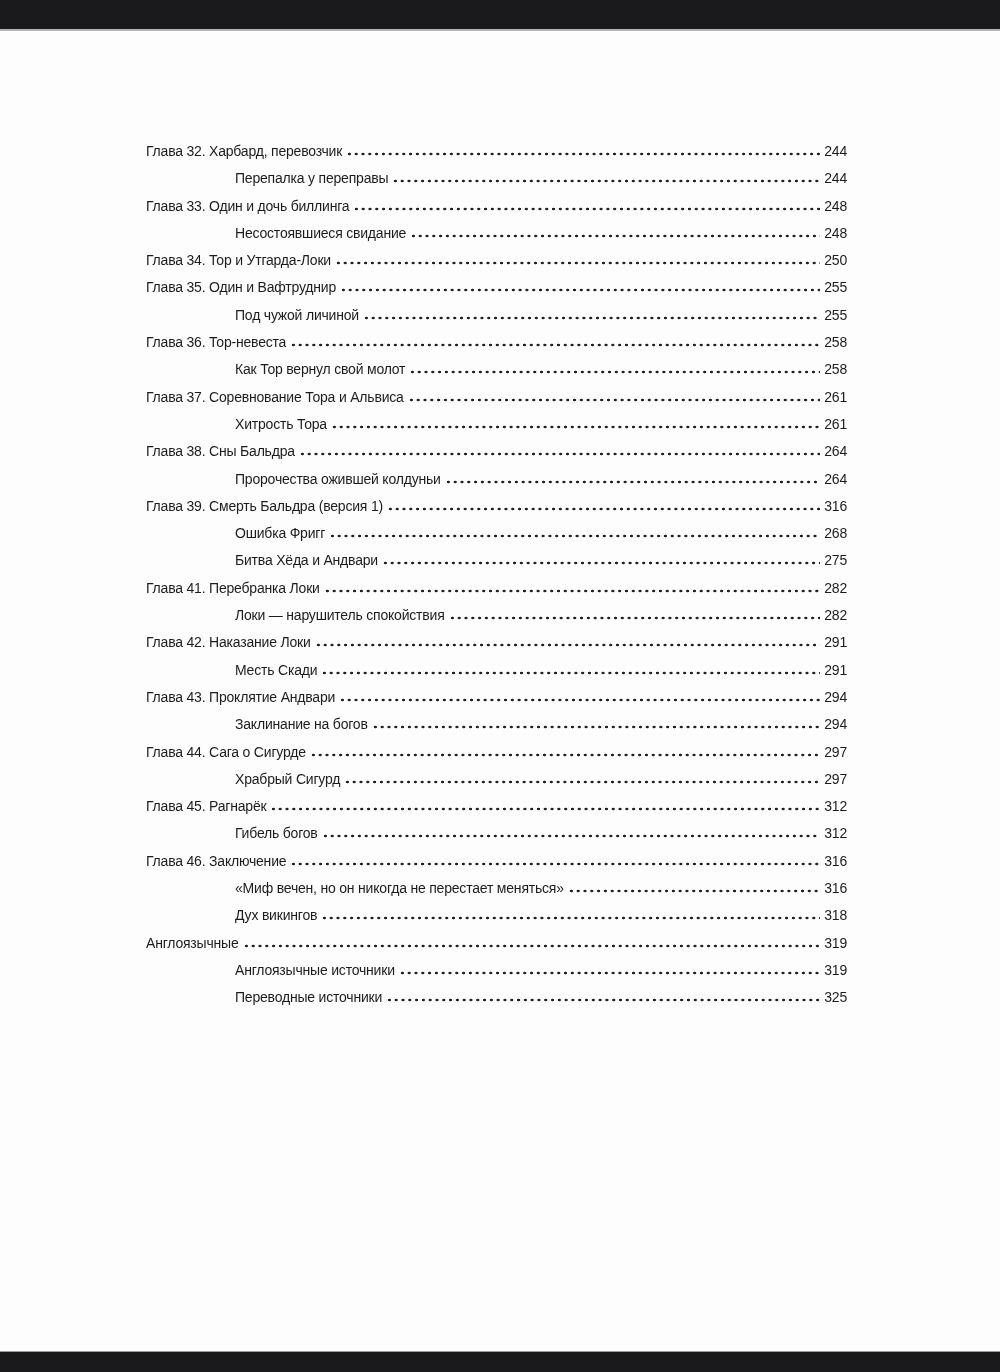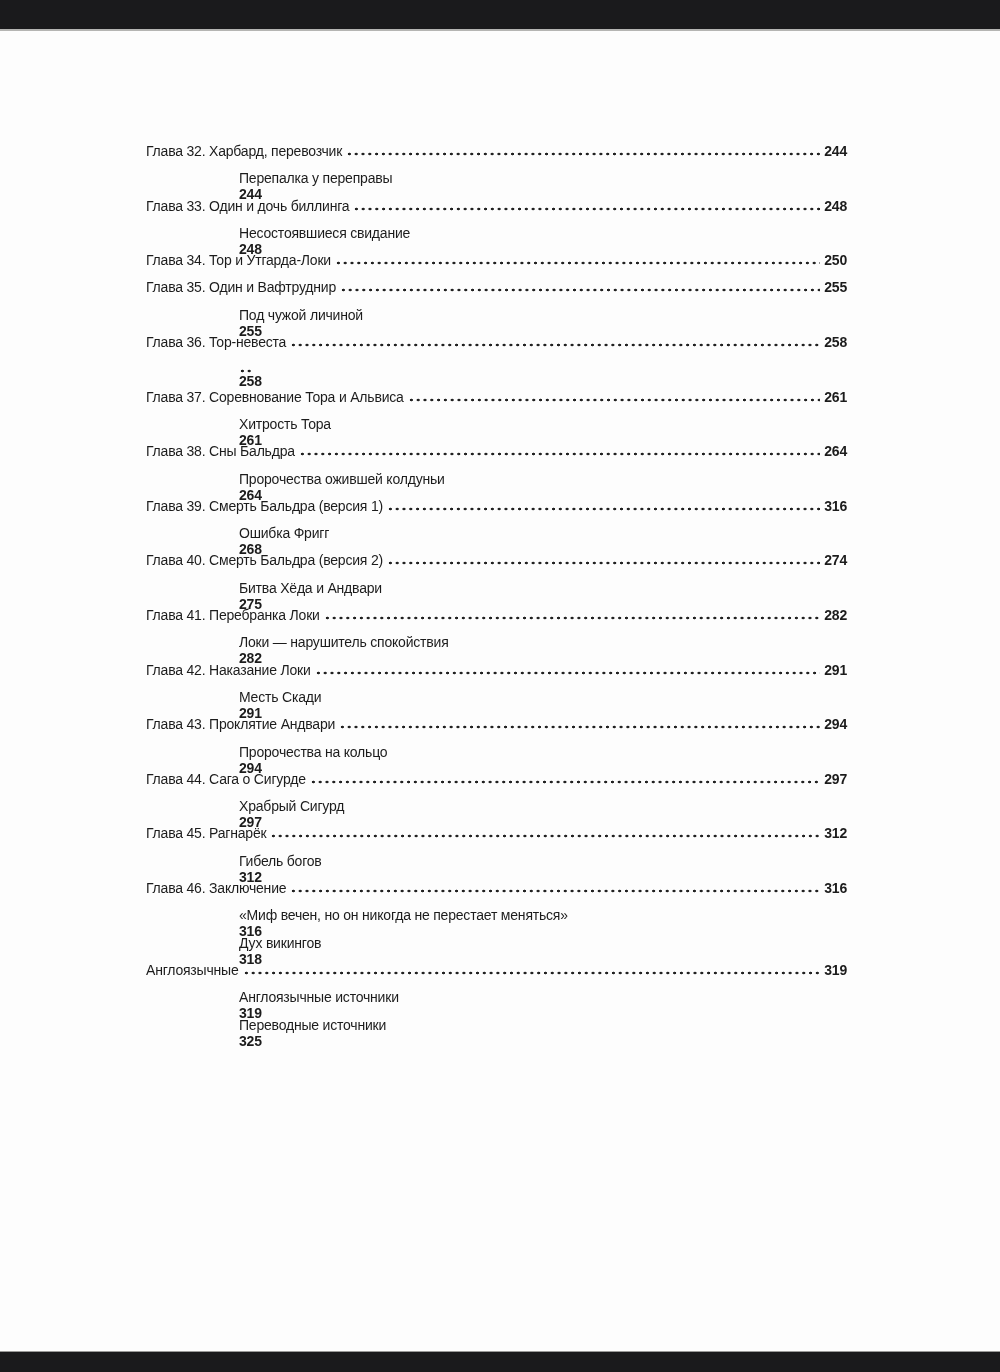--- a/index.html
+++ b/index.html
@@ -53,33 +53,33 @@
   }
   .toc-row {
     display: flex;
     align-items: baseline;
     height: 27.3px;
     font-size: 14px;
     color: #1c1c1c;
     letter-spacing: -0.2px;
     white-space: nowrap;
   }
-  .toc-row.sub { padding-left: 89px; flex-direction: column; }
+  .toc-row.sub { padding-left: 89px; }
   .toc-row .label { flex: none; }
   .toc-row .dots {
     flex: 1 1 auto;
     height: 8px;
     min-width: 14px;
     margin: 0 4px 0 4px;
     background-image: radial-gradient(circle, #212121 1.25px, rgba(0,0,0,0) 1.6px);
     background-size: 6.8px 4px;
     background-repeat: repeat-x;
     background-position: left bottom;
   }
-  .toc-row .pagenum { flex: none; font-weight: bold; }
+  .toc-row .pagenum { flex: none; }
 </style>
 </head>
 <body>
 
 <div class="screen">
   <div class="bar top"></div>
 
   <div class="page">
     <div class="toc">
         <div class="toc-row">
@@ -116,20 +116,21 @@
     <span class="label">Под чужой личиной</span>
     <span class="dots"></span>
     <span class="pagenum">255</span>
   </div>
         <div class="toc-row">
     <span class="label">Глава 36. Тор-невеста</span>
     <span class="dots"></span>
     <span class="pagenum">258</span>
   </div>
         <div class="toc-row sub">
+    <span class="label">Как Тор вернул свой молот</span>
     <span class="dots"></span>
     <span class="pagenum">258</span>
   </div>
         <div class="toc-row">
     <span class="label">Глава 37. Соревнование Тора и Альвиса</span>
     <span class="dots"></span>
     <span class="pagenum">261</span>
   </div>
         <div class="toc-row sub">
     <span class="label">Хитрость Тора</span>
@@ -149,25 +150,20 @@
         <div class="toc-row">
     <span class="label">Глава 39. Смерть Бальдра (версия 1)</span>
     <span class="dots"></span>
     <span class="pagenum">316</span>
   </div>
         <div class="toc-row sub">
     <span class="label">Ошибка Фригг</span>
     <span class="dots"></span>
     <span class="pagenum">268</span>
   </div>
-        <div class="toc-row">
-    <span class="label">Глава 40. Смерть Бальдра (версия 2)</span>
-    <span class="dots"></span>
-    <span class="pagenum">274</span>
-  </div>
         <div class="toc-row sub">
     <span class="label">Битва Хёда и Андвари</span>
     <span class="dots"></span>
     <span class="pagenum">275</span>
   </div>
         <div class="toc-row">
     <span class="label">Глава 41. Перебранка Локи</span>
     <span class="dots"></span>
     <span class="pagenum">282</span>
   </div>
@@ -185,21 +181,21 @@
     <span class="label">Месть Скади</span>
     <span class="dots"></span>
     <span class="pagenum">291</span>
   </div>
         <div class="toc-row">
     <span class="label">Глава 43. Проклятие Андвари</span>
     <span class="dots"></span>
     <span class="pagenum">294</span>
   </div>
         <div class="toc-row sub">
-    <span class="label">Пророчества на кольцо</span>
+    <span class="label">Заклинание на богов</span>
     <span class="dots"></span>
     <span class="pagenum">294</span>
   </div>
         <div class="toc-row">
     <span class="label">Глава 44. Сага о Сигурде</span>
     <span class="dots"></span>
     <span class="pagenum">297</span>
   </div>
         <div class="toc-row sub">
     <span class="label">Храбрый Сигурд</span>

